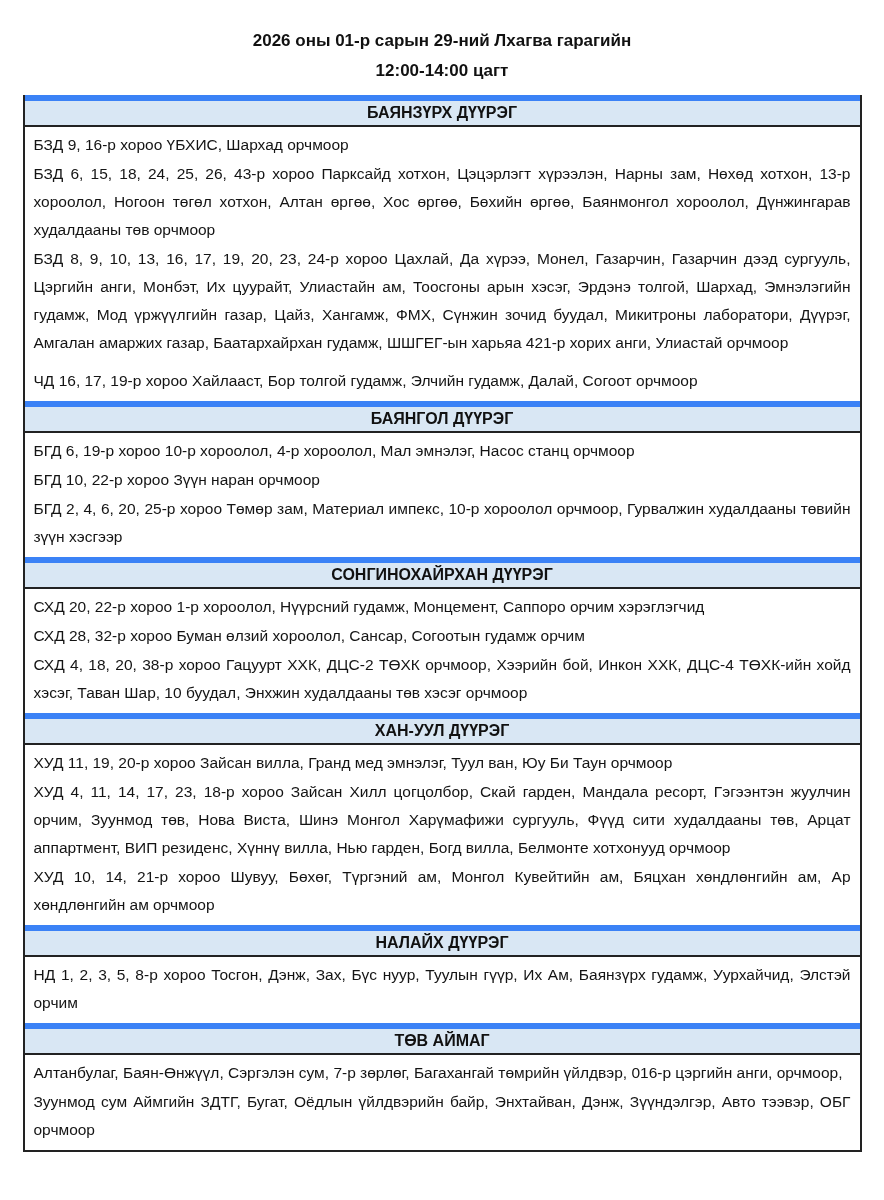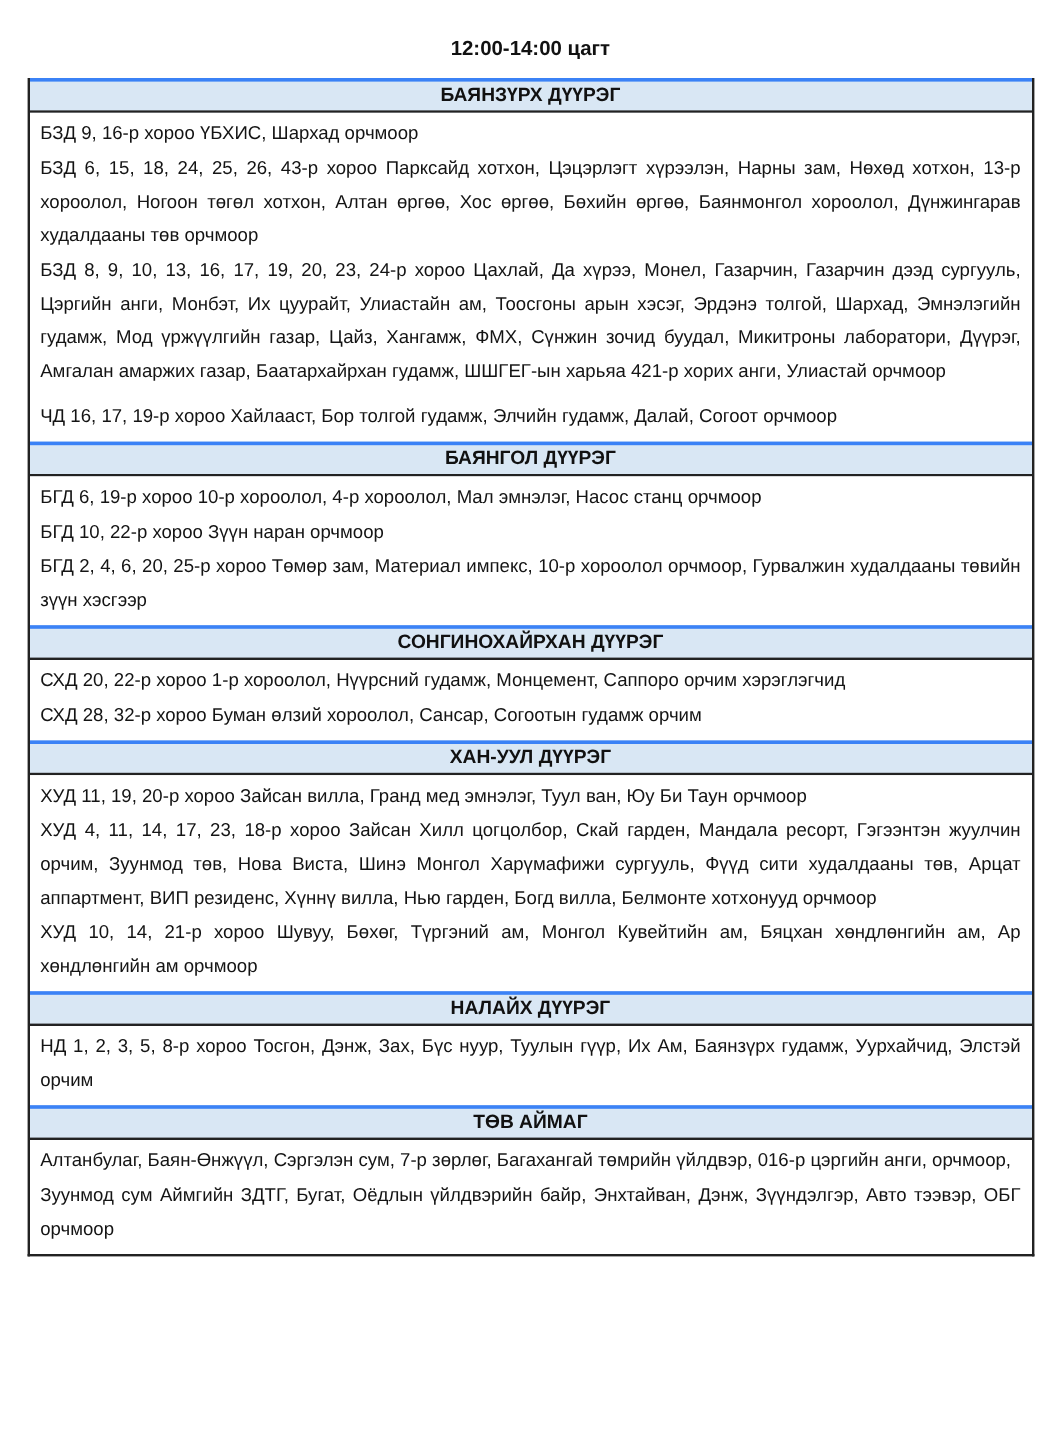--- a/index.html
+++ b/index.html
@@ -22,21 +22,21 @@
   }
   .schedule-table {
     width: 839px;
     margin: 9px auto 0 auto;
     border-left: 2px solid #222222;
     border-right: 2px solid #222222;
     border-bottom: 2px solid #222222;
   }
   .section-header {
     background: #d9e7f4;
-    border-top: 3px solid #3b82f6;
+    border-top: 6px solid #3b82f6;
     border-bottom: 2px solid #222222;
     text-align: center;
     font-weight: bold;
     font-size: 16px;
     line-height: 19px;
     padding: 2px 4px 3px 4px;
     color: #111111;
   }
   .section-body {
     padding: 3px 9px 5px 9px;
@@ -49,20 +49,21 @@
     text-align: justify;
     color: #141414;
   }
   .prefix { font-weight: normal; }
 </style>
 </head>
 <body>
 
 <div class="page">
   <div class="title-block">
+    <div>2026 оны 01-р сарын 29-ний Лхагва гарагийн</div>
     <div>12:00-14:00 цагт</div>
   </div>
   <div class="schedule-table">
       <section class="section">
         <div class="section-header">БАЯНЗҮРХ ДҮҮРЭГ</div>
         <div class="section-body">
           <p class="row"><span class="prefix">БЗД 9, 16-р хороо</span> <span class="areas">ҮБХИС, Шархад орчмоор</span></p>
           <p class="row"><span class="prefix">БЗД 6, 15, 18, 24, 25, 26, 43-р хороо</span> <span class="areas">Парксайд хотхон, Цэцэрлэгт хүрээлэн, Нарны зам, Нөхөд хотхон, 13-р хороолол, Ногоон төгөл хотхон, Алтан өргөө, Хос өргөө, Бөхийн өргөө, Баянмонгол хороолол, Дүнжингарав худалдааны төв орчмоор</span></p>
           <p class="row"><span class="prefix">БЗД 8, 9, 10, 13, 16, 17, 19, 20, 23, 24-р хороо</span> <span class="areas">Цахлай, Да хүрээ, Монел, Газарчин, Газарчин дээд сургууль, Цэргийн анги, Монбэт, Их цуурайт, Улиастайн ам, Тоосгоны арын хэсэг, Эрдэнэ толгой, Шархад, Эмнэлэгийн гудамж, Мод үржүүлгийн газар, Цайз, Хангамж, ФМХ, Сүнжин зочид буудал, Микитроны лаборатори, Дүүрэг, Амгалан амаржих газар, Баатархайрхан гудамж, ШШГЕГ-ын харьяа 421-р хорих анги, Улиастай орчмоор</span></p>
         </div>
@@ -78,20 +79,21 @@
           <p class="row"><span class="prefix">БГД 6, 19-р хороо</span> <span class="areas">10-р хороолол, 4-р хороолол, Мал эмнэлэг, Насос станц орчмоор</span></p>
           <p class="row"><span class="prefix">БГД 10, 22-р хороо</span> <span class="areas">Зүүн наран орчмоор</span></p>
           <p class="row"><span class="prefix">БГД 2, 4, 6, 20, 25-р хороо</span> <span class="areas">Төмөр зам, Материал импекс, 10-р хороолол орчмоор, Гурвалжин худалдааны төвийн зүүн хэсгээр</span></p>
         </div>
       </section>
       <section class="section">
         <div class="section-header">СОНГИНОХАЙРХАН ДҮҮРЭГ</div>
         <div class="section-body">
           <p class="row"><span class="prefix">СХД 20, 22-р хороо</span> <span class="areas">1-р хороолол, Нүүрсний гудамж, Монцемент, Саппоро орчим хэрэглэгчид</span></p>
           <p class="row"><span class="prefix">СХД 28, 32-р хороо</span> <span class="areas">Буман өлзий хороолол, Сансар, Согоотын гудамж орчим</span></p>
+          <p class="row"><span class="prefix">СХД 4, 18, 20, 38-р хороо</span> <span class="areas">Гацуурт ХХК, ДЦС-2 ТӨХК орчмоор, Хээрийн бой, Инкон ХХК, ДЦС-4 ТӨХК-ийн хойд хэсэг, Таван Шар, 10 буудал, Энхжин худалдааны төв хэсэг орчмоор</span></p>
         </div>
       </section>
       <section class="section">
         <div class="section-header">ХАН-УУЛ ДҮҮРЭГ</div>
         <div class="section-body">
           <p class="row"><span class="prefix">ХУД 11, 19, 20-р хороо</span> <span class="areas">Зайсан вилла, Гранд мед эмнэлэг, Туул ван, Юу Би Таун орчмоор</span></p>
           <p class="row"><span class="prefix">ХУД 4, 11, 14, 17, 23, 18-р хороо</span> <span class="areas">Зайсан Хилл цогцолбор, Скай гарден, Мандала ресорт, Гэгээнтэн жуулчин орчим, Зуунмод төв, Нова Виста, Шинэ Монгол Харүмафижи сургууль, Фүүд сити худалдааны төв, Арцат аппартмент, ВИП резиденс, Хүннү вилла, Нью гарден, Богд вилла, Белмонте хотхонууд орчмоор</span></p>
           <p class="row"><span class="prefix">ХУД 10, 14, 21-р хороо</span> <span class="areas">Шувуу, Бөхөг, Түргэний ам, Монгол Кувейтийн ам, Бяцхан хөндлөнгийн ам, Ар хөндлөнгийн ам орчмоор</span></p>
         </div>
       </section>

